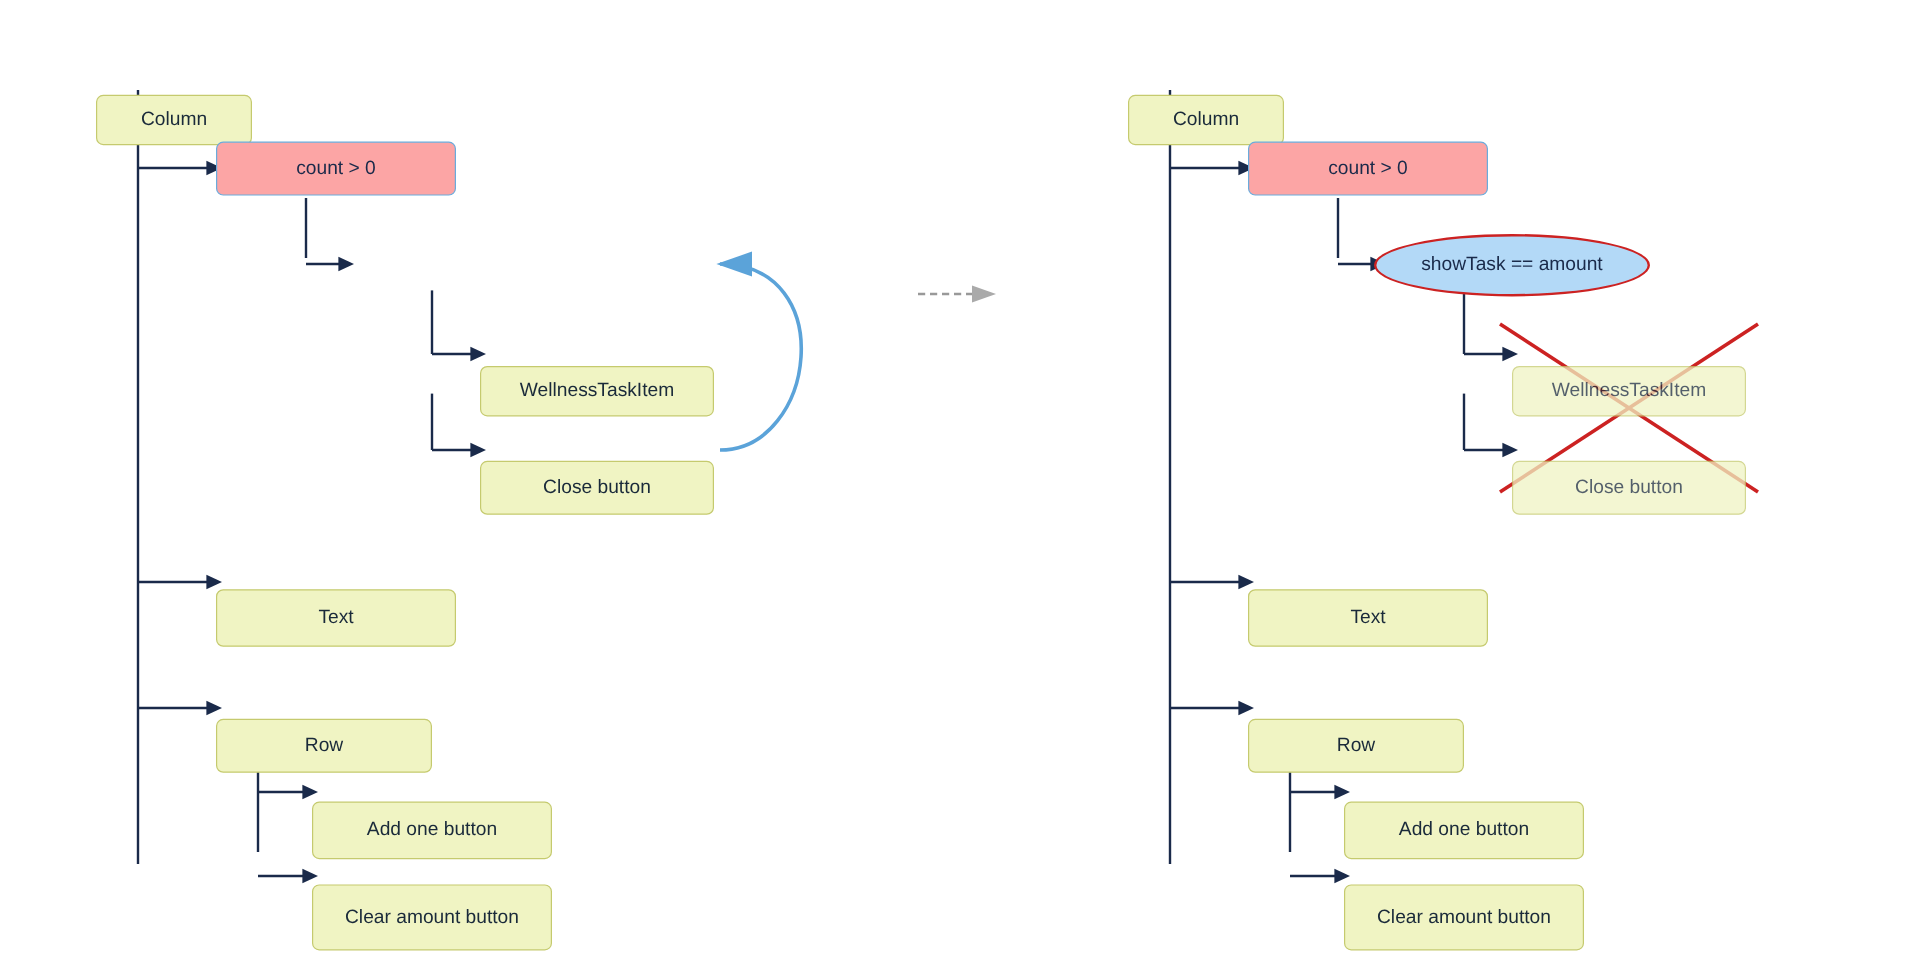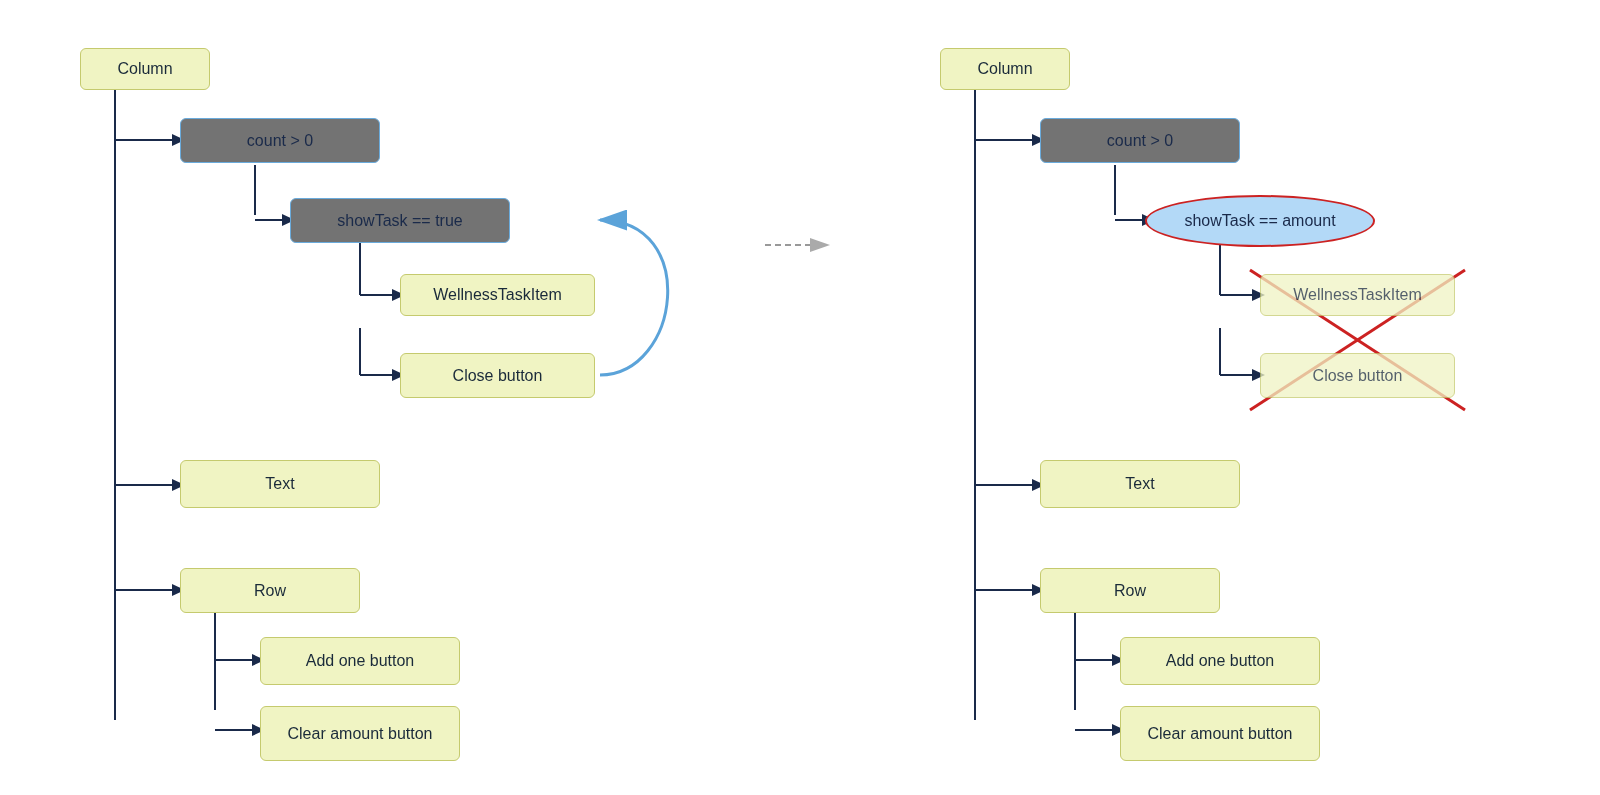--- a/index.html
+++ b/index.html
@@ -51,24 +51,25 @@
       font-size: 16px;
       font-weight: 500;
       text-align: center;
       padding: 8px 14px;
     }
 
     .node-yellow {
       background: #f0f4c3;
       border: 1.5px solid #c5ca6e;
       color: #1a2a3a;
+      margin-top: 31px;
     }
 
     .node-blue {
-      background: #737373;
+      background: #fca5a5;
       border: 1.5px solid #6aabdc;
       color: #1a2a4a;
     }
 
     .node-blue-oval-red {
       background: #b3d9f7;
       border: 2.5px solid #cc2222;
       color: #1a2a4a;
       border-radius: 50%;
       padding: 10px 20px;
@@ -136,23 +137,20 @@
     </svg>
 
     <div class="node node-yellow" style="left:20px; top:18px; width:130px; height:42px;">
       <span>Column</span>
     </div>
 
     <div class="node node-blue" style="left:120px; top:88px; width:200px; height:45px;">
       <span>count &gt; 0</span>
     </div>
 
-    <div class="node node-blue" style="left:230px; top:168px; width:220px; height:45px;">
-      <span>showTask == true</span>
-    </div>
 
     <div class="node node-yellow" style="left:340px; top:244px; width:195px; height:42px;">
       <span>WellnessTaskItem</span>
     </div>
 
     <div class="node node-yellow" style="left:340px; top:323px; width:195px; height:45px;">
       <span>Close button</span>
     </div>
 
     <div class="node node-yellow" style="left:120px; top:430px; width:200px; height:48px;">

